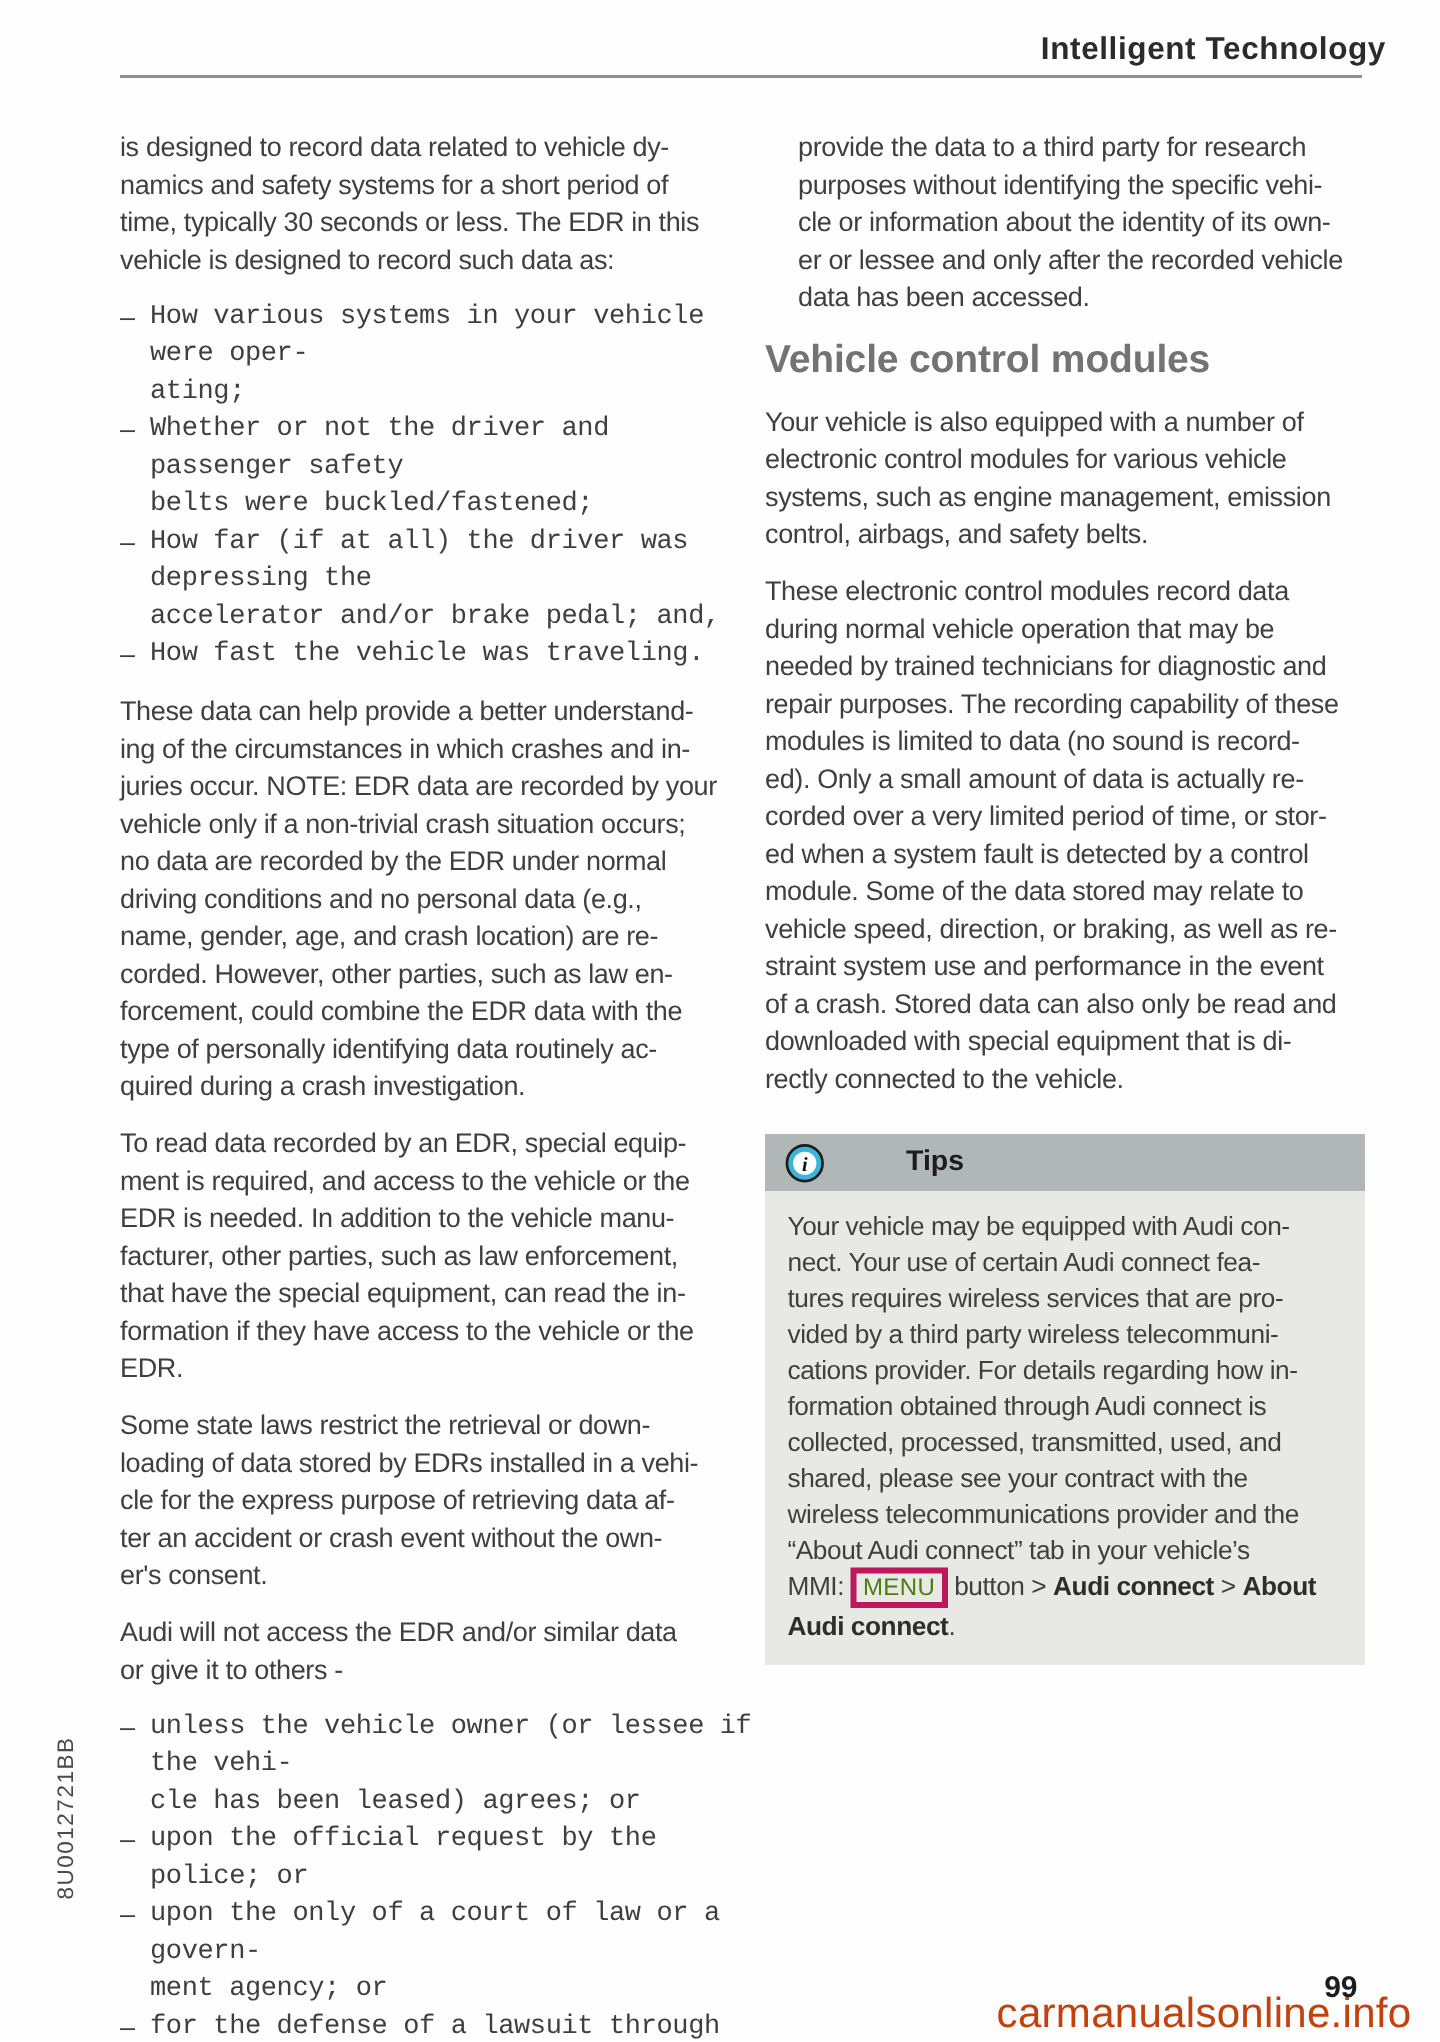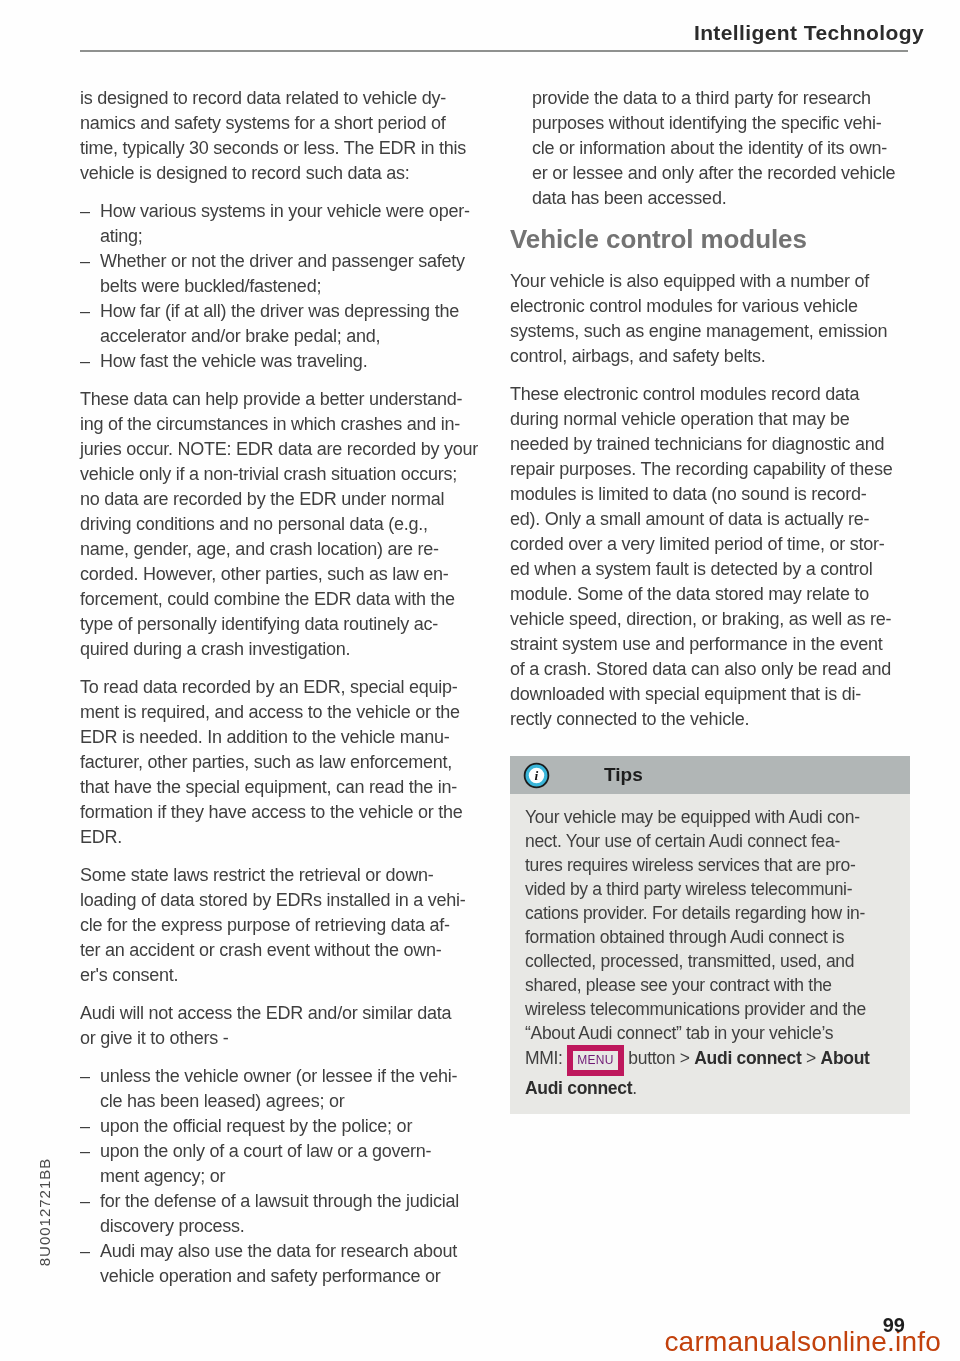--- a/index.html
+++ b/index.html
@@ -58,20 +58,21 @@
     font-size: 18px;
     line-height: 25px;
     letter-spacing: -0.25px;
   }
   .dash-list .dash {
     flex: 0 0 20px;
   }
   .dash-list .li-text {
     flex: 1 1 auto;
     white-space: pre-line;
+    font-family: Liberation Mono, monospace;
   }
   .section-heading {
     margin: 0 0 14px 0;
     font-size: 26px;
     font-weight: bold;
     color: #737373;
     letter-spacing: -0.1px;
   }
   .tips-box {
     margin-top: 24px;
@@ -96,26 +97,26 @@
     background: #e8e8e5;
     padding: 11px 8px 14px 15px;
     font-size: 17.5px;
     line-height: 24px;
     letter-spacing: -0.3px;
     white-space: pre-line;
   }
   .tips-body b { color: #2d2d2d; }
   .menu-key {
     display: inline-block;
-    border: 6px solid #be185d;
+    border: 4px solid #be185d;
     padding: 0 4px;
-    font-size: 12px;
+    font-size: 16px;
     line-height: 19px;
     letter-spacing: 0.3px;
-    color: #701a75;
+    color: #4d7c0f;
     vertical-align: baseline;
   }
   .sidebar-code {
     position: absolute;
     left: 44px;
     top: 1212px;
     transform: translate(-50%, -50%) rotate(-90deg);
     font-size: 15px;
     letter-spacing: 1px;
     color: #4a4a4a;

